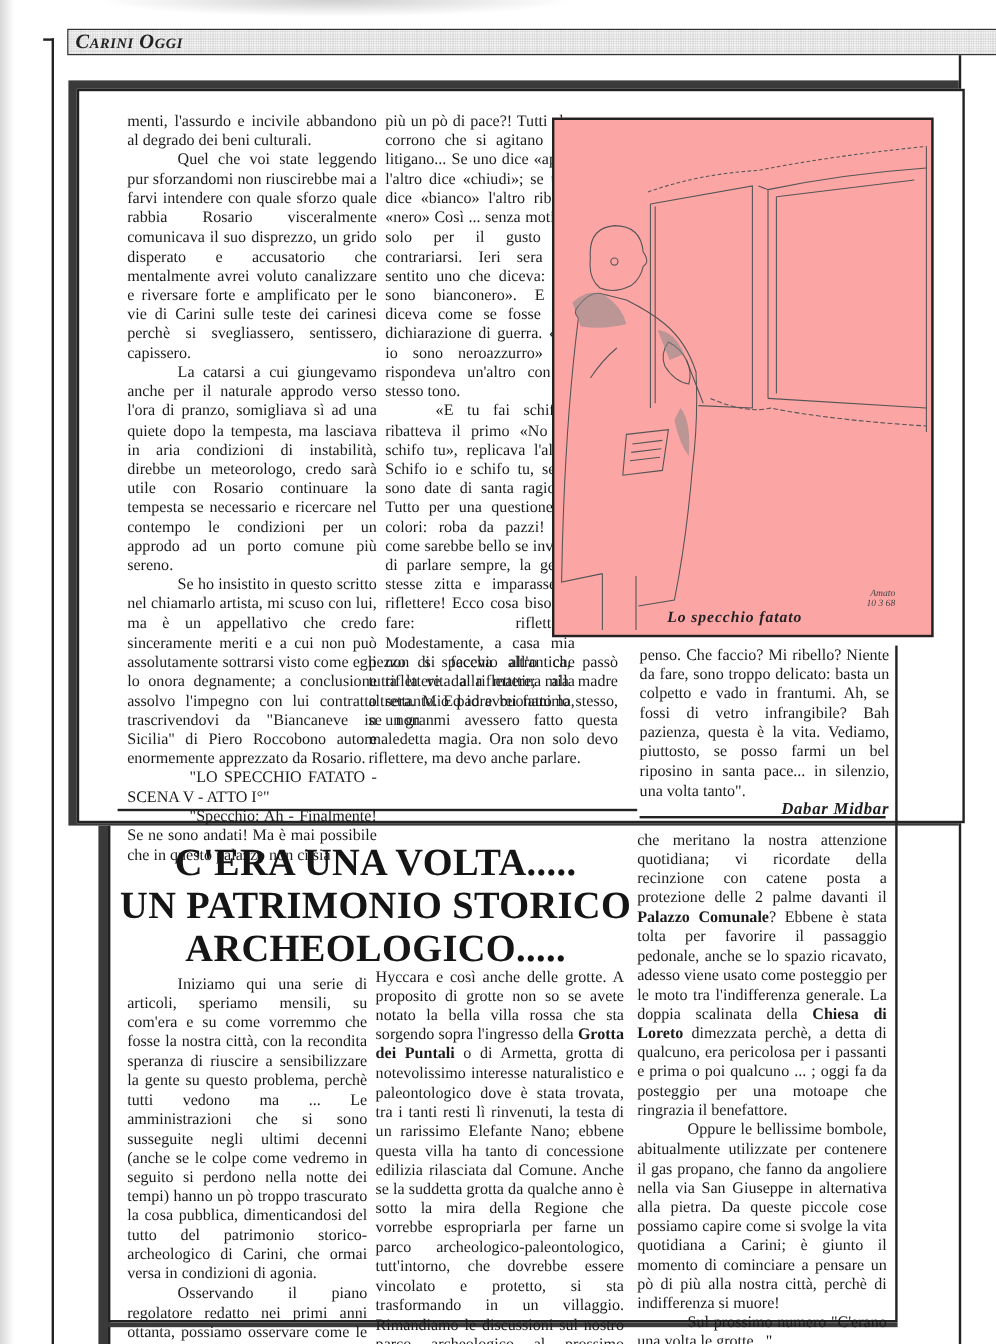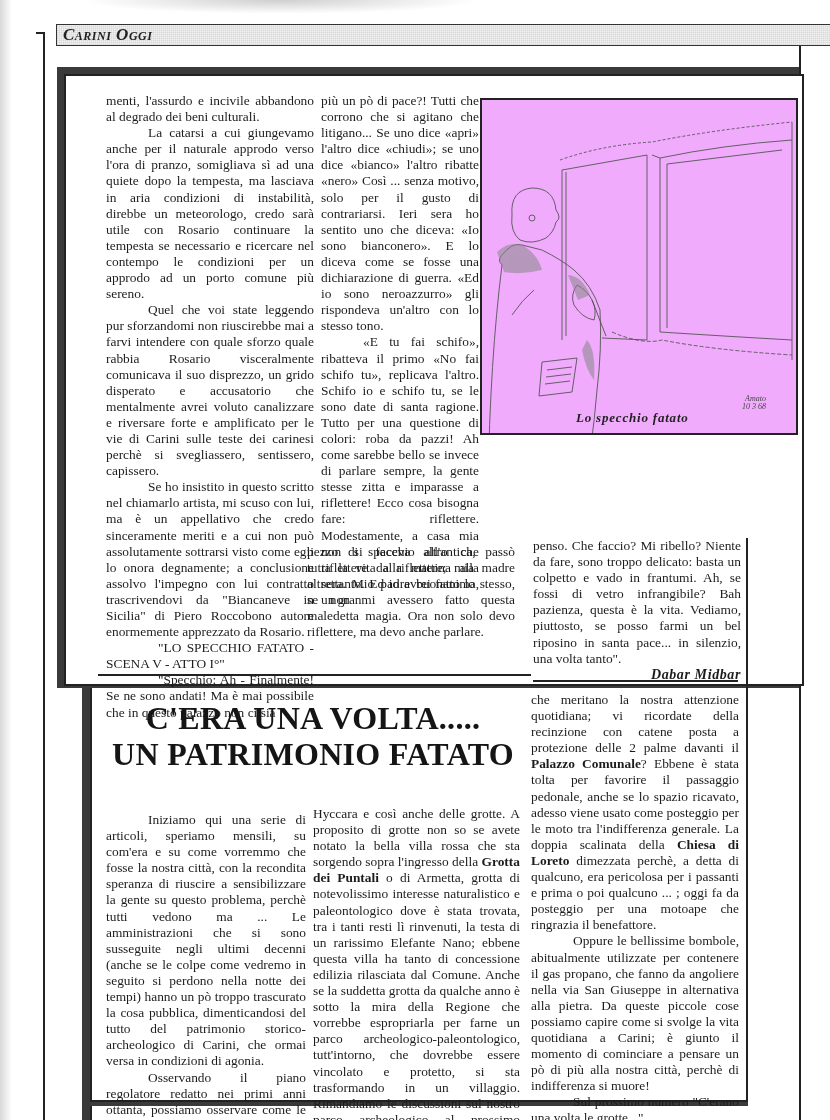--- a/index.html
+++ b/index.html
@@ -40,21 +40,21 @@
   .col .ind2 { text-indent: 58px; }
 
   .c1 { left: 106px; top: 93px; width: 208px; }
   .c2 { left: 321px; top: 93px; width: 158px; }
   .c2b { left: 307px; top: 544px; width: 208px; }
   .c3 { left: 533px; top: 538px; width: 208px; }
 
   .signature { font-weight: bold; text-align: right; font-size: 14px; letter-spacing: 0.6px; margin-top: 2px; font-style: italic; }
 
   
-  .illus { position: absolute; left: 480px; top: 98px; width: 318px; height: 337px; border: 2.5px solid #222; background: #f0abfc; overflow: hidden; }
+  .illus { position: absolute; left: 460px; top: 98px; width: 318px; height: 433px; border: 2.5px solid #222; background: #fca5a5; overflow: hidden; }
   .illus svg { position: absolute; left: 0; top: 0; }
   .illus-caption { position: absolute; left: 94px; bottom: 7px; font-style: italic; font-weight: bold;
     font-size: 13px; letter-spacing: 0.8px; color: #222; }
   .illus-sign { position: absolute; right: 30px; bottom: 22px; font-style: italic; font-size: 8px; color: #444; line-height: 8px; text-align: right; }
 
   .v-divider-right { position: absolute; left: 746px; top: 538px; width: 1.5px; height: 150px; background: #222; }
   .h-rule-1 { position: absolute; left: 98px; top: 674px; width: 433px; height: 2px; background: #222; }
   .h-rule-2 { position: absolute; left: 533px; top: 680px; width: 205px; height: 2px; background: #222; }
 
   
@@ -89,22 +89,22 @@
 <header class="masthead">
   <span class="masthead-title">Carini Oggi</span>
   <span class="masthead-page">Pag.11</span>
 </header>
 
 <div class="box1-shadow"></div>
 <div class="box1"></div>
 
 <div class="col c1">
   <p>menti, l'assurdo e incivile abbandono al degrado dei beni culturali.</p>
+  <p class="ind">Quel che voi state leggendo pur sforzandomi non riuscirebbe mai a farvi intendere con quale sforzo quale rabbia Rosario visceralmente comunicava il suo disprezzo, un grido disperato e accusatorio che mentalmente avrei voluto canalizzare e riversare forte e amplificato per le vie di Carini sulle teste dei carinesi perchè si svegliassero, sentissero, capissero.</p>
   <p class="ind">La catarsi a cui giungevamo anche per il naturale approdo verso l'ora di pranzo, somigliava sì ad una quiete dopo la tempesta, ma lasciava in aria condizioni di instabilità, direbbe un meteorologo, credo sarà utile con Rosario continuare la tempesta se necessario e ricercare nel contempo le condizioni per un approdo ad un porto comune più sereno.</p>
-  <p class="ind">Quel che voi state leggendo pur sforzandomi non riuscirebbe mai a farvi intendere con quale sforzo quale rabbia Rosario visceralmente comunicava il suo disprezzo, un grido disperato e accusatorio che mentalmente avrei voluto canalizzare e riversare forte e amplificato per le vie di Carini sulle teste dei carinesi perchè si svegliassero, sentissero, capissero.</p>
   <p class="ind">Se ho insistito in questo scritto nel chiamarlo artista, mi scuso con lui, ma è un appellativo che credo sinceramente meriti e a cui non può assolutamente sottrarsi visto come egli lo onora degnamente; a conclusione assolvo l'impegno con lui contratto trascrivendovi da "Biancaneve in Sicilia" di Piero Roccobono autore enormemente apprezzato da Rosario.</p>
   <p class="dialog">"LO SPECCHIO FATATO - SCENA V - ATTO I°"</p>
   <p class="dialog">"Specchio: Ah - Finalmente! Se ne sono andati! Ma è mai possibile che in questo palazzo non ci sia</p>
 </div>
 
 <div class="col c2">
   <p>più un pò di pace?! Tutti che corrono che si agitano che litigano... Se uno dice «apri» l'altro dice «chiudi»; se uno dice «bianco» l'altro ribatte «nero» Così ... senza motivo, solo per il gusto di contrariarsi. Ieri sera ho sentito uno che diceva: «Io sono bianconero». E lo diceva come se fosse una dichiarazione di guerra. «Ed io sono neroazzurro» gli rispondeva un'altro con lo stesso tono.</p>
   <p class="ind">«E tu fai schifo», ribatteva il primo «No fai schifo tu», replicava l'altro. Schifo io e schifo tu, se le sono date di santa ragione. Tutto per una questione di colori: roba da pazzi! Ah come sarebbe bello se invece di parlare sempre, la gente stesse zitta e imparasse a riflettere! Ecco cosa bisogna fare: riflettere. Modestamente, a casa mia non si faceva altro che riflettere dalla mattina alla sera. Mio padre buonanima, un gran</p>
 </div>
 
@@ -164,21 +164,22 @@
 <div class="h-rule-2"></div>
 
 <div class="box2-shadow"></div>
 <div class="box2-border-left"></div>
 <div class="box2-border-right"></div>
 <div class="box2-bottom"></div>
 <div class="box2-bottom-shadow"></div>
 
 <h1 class="headline">
   <span>C'ERA UNA VOLTA.....</span>
-  <span>UN PATRIMONIO FATATO</span>
+  <span>UN PATRIMONIO STORICO</span>
+  <span>ARCHEOLOGICO.....</span>
 </h1>
 
 <div class="col c4">
   <p class="ind">Iniziamo qui una serie di articoli, speriamo mensili, su com'era e su come vorremmo che fosse la nostra città, con la recondita speranza di riuscire a sensibilizzare la gente su questo problema, perchè tutti vedono ma ... Le amministrazioni che si sono susseguite negli ultimi decenni (anche se le colpe come vedremo in seguito si perdono nella notte dei tempi) hanno un pò troppo trascurato la cosa pubblica, dimenticandosi del tutto del patrimonio storico-archeologico di Carini, che ormai versa in condizioni di agonia.</p>
   <p class="ind">Osservando il piano regolatore redatto nei primi anni ottanta, possiamo osservare come le zone archeologiche, lì segnate e vincolate, non rispettino effettivamente la esatta ubicazione dei resti millenari delle 2</p>
 </div>
 
 <div class="col c5">
   <p><span>Hyccara e così anche delle grotte. A proposito di grotte non so se avete notato la bella villa rossa che sta sorgendo sopra l'ingresso della </span><b>Grotta dei Puntali</b><span> o di Armetta, grotta di notevolissimo interesse naturalistico e paleontologico dove è stata trovata, tra i tanti resti lì rinvenuti, la testa di un rarissimo Elefante Nano; ebbene questa villa ha tanto di concessione edilizia rilasciata dal Comune. Anche se la suddetta grotta da qualche anno è sotto la mira della Regione che vorrebbe espropriarla per farne un parco archeologico-paleontologico, tutt'intorno, che dovrebbe essere vincolato e protetto, si sta trasformando in un villaggio. Rimandiamo le discussioni sul nostro parco archeologico al prossimo articolo dato che ci sono tante piccole cose</span></p>
 </div>

